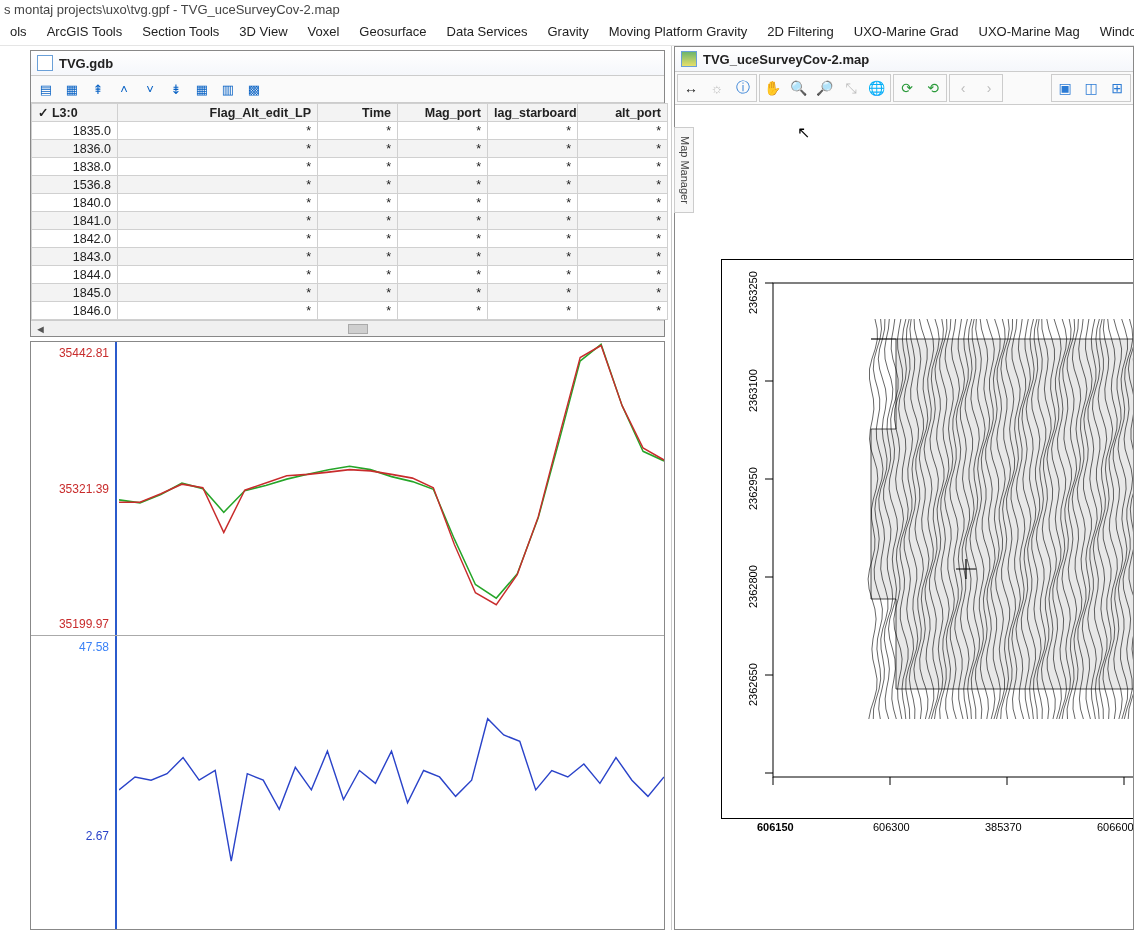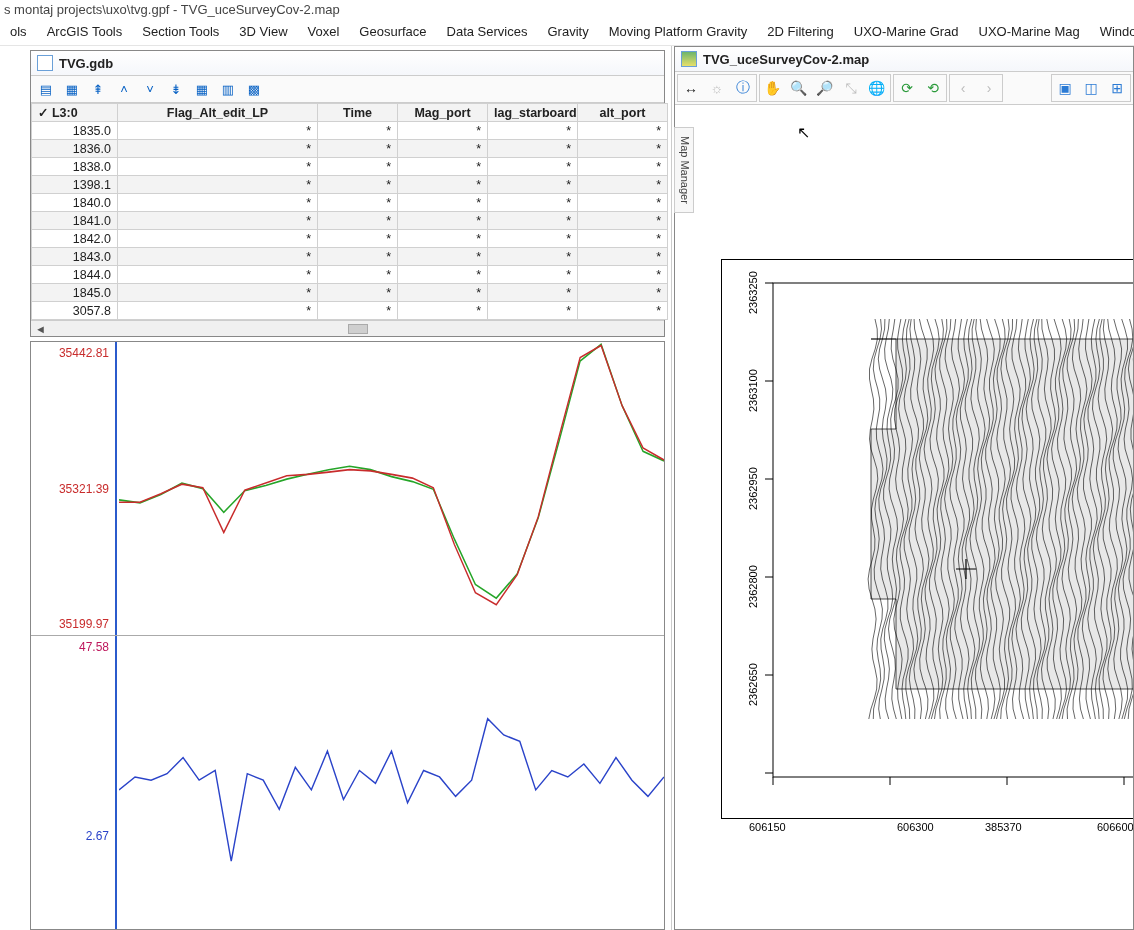--- a/index.html
+++ b/index.html
@@ -98,21 +98,21 @@
     border: 1px solid #d0d0d0;
     padding: 1px 6px;
     height: 18px;
     text-align: right;
     overflow: hidden;
     white-space: nowrap;
     font-weight: normal;
   }
   .db-table th {
     background: #f3f3f3;
-    text-align: center;
+    text-align: right;
     font-weight: 600;
   }
   .db-table tr:nth-child(even) td { background: #f3f3f3; }
   .db-table tr:nth-child(odd) td { background: #ffffff; }
   .db-table .idxcell { text-align: right; font-weight: normal; }
   .scrollstub {
     height: 16px;
     background: #f0f0f0;
     border-top: 1px solid #ccc;
     position: relative;
@@ -290,21 +290,21 @@
               </tr>
               <tr>
                 <td class="idxcell">1838.0</td>
                 <td>*</td>
                 <td>*</td>
                 <td>*</td>
                 <td>*</td>
                 <td>*</td>
               </tr>
               <tr>
-                <td class="idxcell">1398.1</td>
+                <td class="idxcell">1536.8</td>
                 <td>*</td>
                 <td>*</td>
                 <td>*</td>
                 <td>*</td>
                 <td>*</td>
               </tr>
               <tr>
                 <td class="idxcell">1840.0</td>
                 <td>*</td>
                 <td>*</td>
@@ -346,21 +346,21 @@
               </tr>
               <tr>
                 <td class="idxcell">1845.0</td>
                 <td>*</td>
                 <td>*</td>
                 <td>*</td>
                 <td>*</td>
                 <td>*</td>
               </tr>
               <tr>
-                <td class="idxcell">3057.8</td>
+                <td class="idxcell">1846.0</td>
                 <td>*</td>
                 <td>*</td>
                 <td>*</td>
                 <td>*</td>
                 <td>*</td>
               </tr>
             </tbody>
           </table>
       </div>
       <div class="scrollstub">
@@ -376,21 +376,21 @@
           <div class="ylab" style="top:50%;transform:translateY(-50%);color:#c82c2c">35321.39</div>
           <div class="ylab" style="bottom:4px;color:#c82c2c">35199.97</div>
         </div>
         <svg id="svg-top" viewBox="0 0 540 250" preserveAspectRatio="none">
             <polyline points="0.0,134.7 20.8,137.2 41.5,130.1 62.3,120.5 83.1,125.1 103.8,145.3 124.6,126.9 145.4,122.5 166.2,117.0 186.9,112.8 207.7,109.0 228.5,106.0 249.2,108.9 270.0,114.9 290.8,119.1 311.5,125.7 332.3,168.1 353.1,206.8 373.8,218.6 394.6,197.8 415.4,150.0 436.2,84.0 456.9,16.2 477.7,2.0 498.5,54.4 519.2,93.3 540.0,101.5" fill="none" stroke="#25a528" stroke-width="1.4"></polyline>
             <polyline points="0.0,136.7 20.8,136.7 41.5,129.5 62.3,121.3 83.1,124.4 103.8,162.5 124.6,126.4 145.4,120.3 166.2,114.1 186.9,113.0 207.7,111.0 228.5,108.9 249.2,110.0 270.0,113.0 290.8,116.1 311.5,124.4 332.3,172.8 353.1,213.9 373.8,224.2 394.6,198.5 415.4,149.1 436.2,80.1 456.9,13.2 477.7,2.9 498.5,54.4 519.2,90.4 540.0,100.7" fill="none" stroke="#c82c2c" stroke-width="1.4"></polyline>
           </svg>
       </div>
       <div class="profile">
         <div class="yaxis">
-          <div class="ylab" style="top:4px;color:#be185d">47.58</div>
+          <div class="ylab" style="top:4px;color:#3b82f6">47.58</div>
           <div class="ylab" style="top:66%;color:#2a43c9">2.67</div>
         </div>
         <svg id="svg-bot" viewBox="0 0 540 290" preserveAspectRatio="none">
             <polyline points="0.0,152.3 15.9,139.5 31.8,142.7 47.6,136.3 63.5,120.3 79.4,142.7 95.3,133.1 111.2,222.8 127.1,136.3 142.9,142.7 158.8,171.5 174.7,129.9 190.6,152.3 206.5,113.9 222.4,161.9 238.2,133.1 254.1,145.9 270.0,113.9 285.9,165.1 301.8,133.1 317.6,139.5 333.5,158.7 349.4,142.7 365.3,81.9 381.2,97.9 397.1,104.3 412.9,152.3 428.8,133.1 444.7,139.5 460.6,126.7 476.5,145.9 492.4,120.3 508.2,142.7 524.1,158.7 540.0,139.5" fill="none" stroke="#2a43c9" stroke-width="1.4"></polyline>
           </svg>
       </div>
     </div>
   </div>
 
   <div class="right-pane">
@@ -521,22 +521,22 @@
               <line x1="44" x2="52" y1="514" y2="514" stroke="#000"></line>
             </svg>
           <div id="map-yticks">
               <div class="axis-tick-v" style="left: 46px; top: 205px;">2363250</div>
               <div class="axis-tick-v" style="left: 46px; top: 303px;">2363100</div>
               <div class="axis-tick-v" style="left: 46px; top: 401px;">2362950</div>
               <div class="axis-tick-v" style="left: 46px; top: 499px;">2362800</div>
               <div class="axis-tick-v" style="left: 46px; top: 597px;">2362650</div>
             </div>
           <div id="map-xticks">
-              <div class="axis-tick-h" style="left: 48px; top: 712px; position: absolute;">606150</div>
-              <div class="axis-tick-h" style="left: 172px; top: 712px; position: absolute; margin-left: 24px;">606300</div>
+              <div class="axis-tick-h" style="left: 56px; top: 712px; position: absolute; font-weight: bold;">606150</div>
+              <div class="axis-tick-h" style="left: 172px; top: 712px; position: absolute;">606300</div>
               <div class="axis-tick-h" style="left: 284px; top: 712px; position: absolute;">385370</div>
               <div class="axis-tick-h" style="left: 396px; top: 712px; position: absolute;">606600</div>
             </div>
         </div>
       </div>
     </div>
   </div>
 </div>
 
 </body></html>

